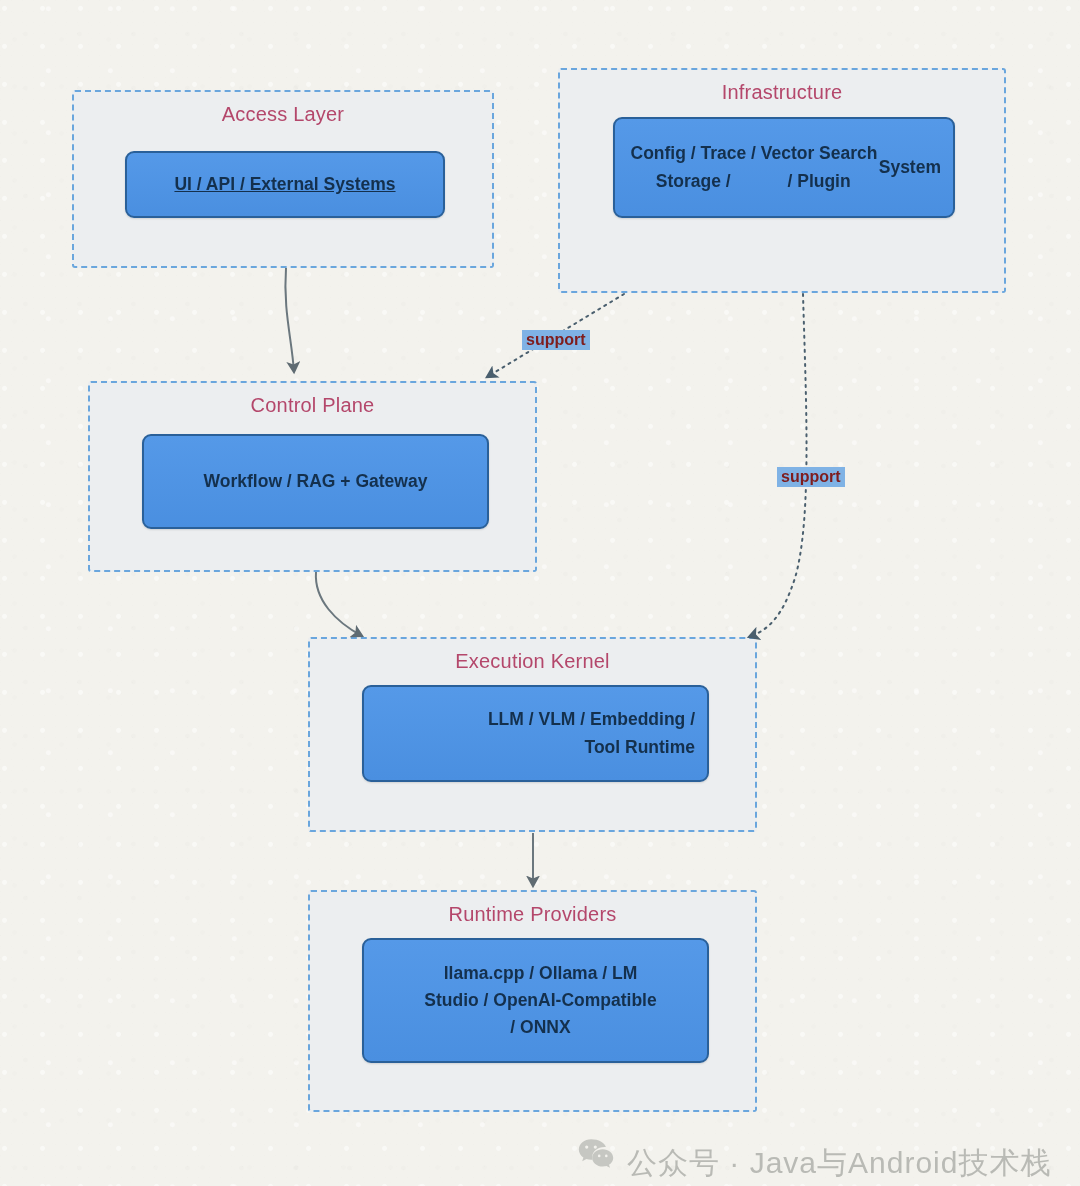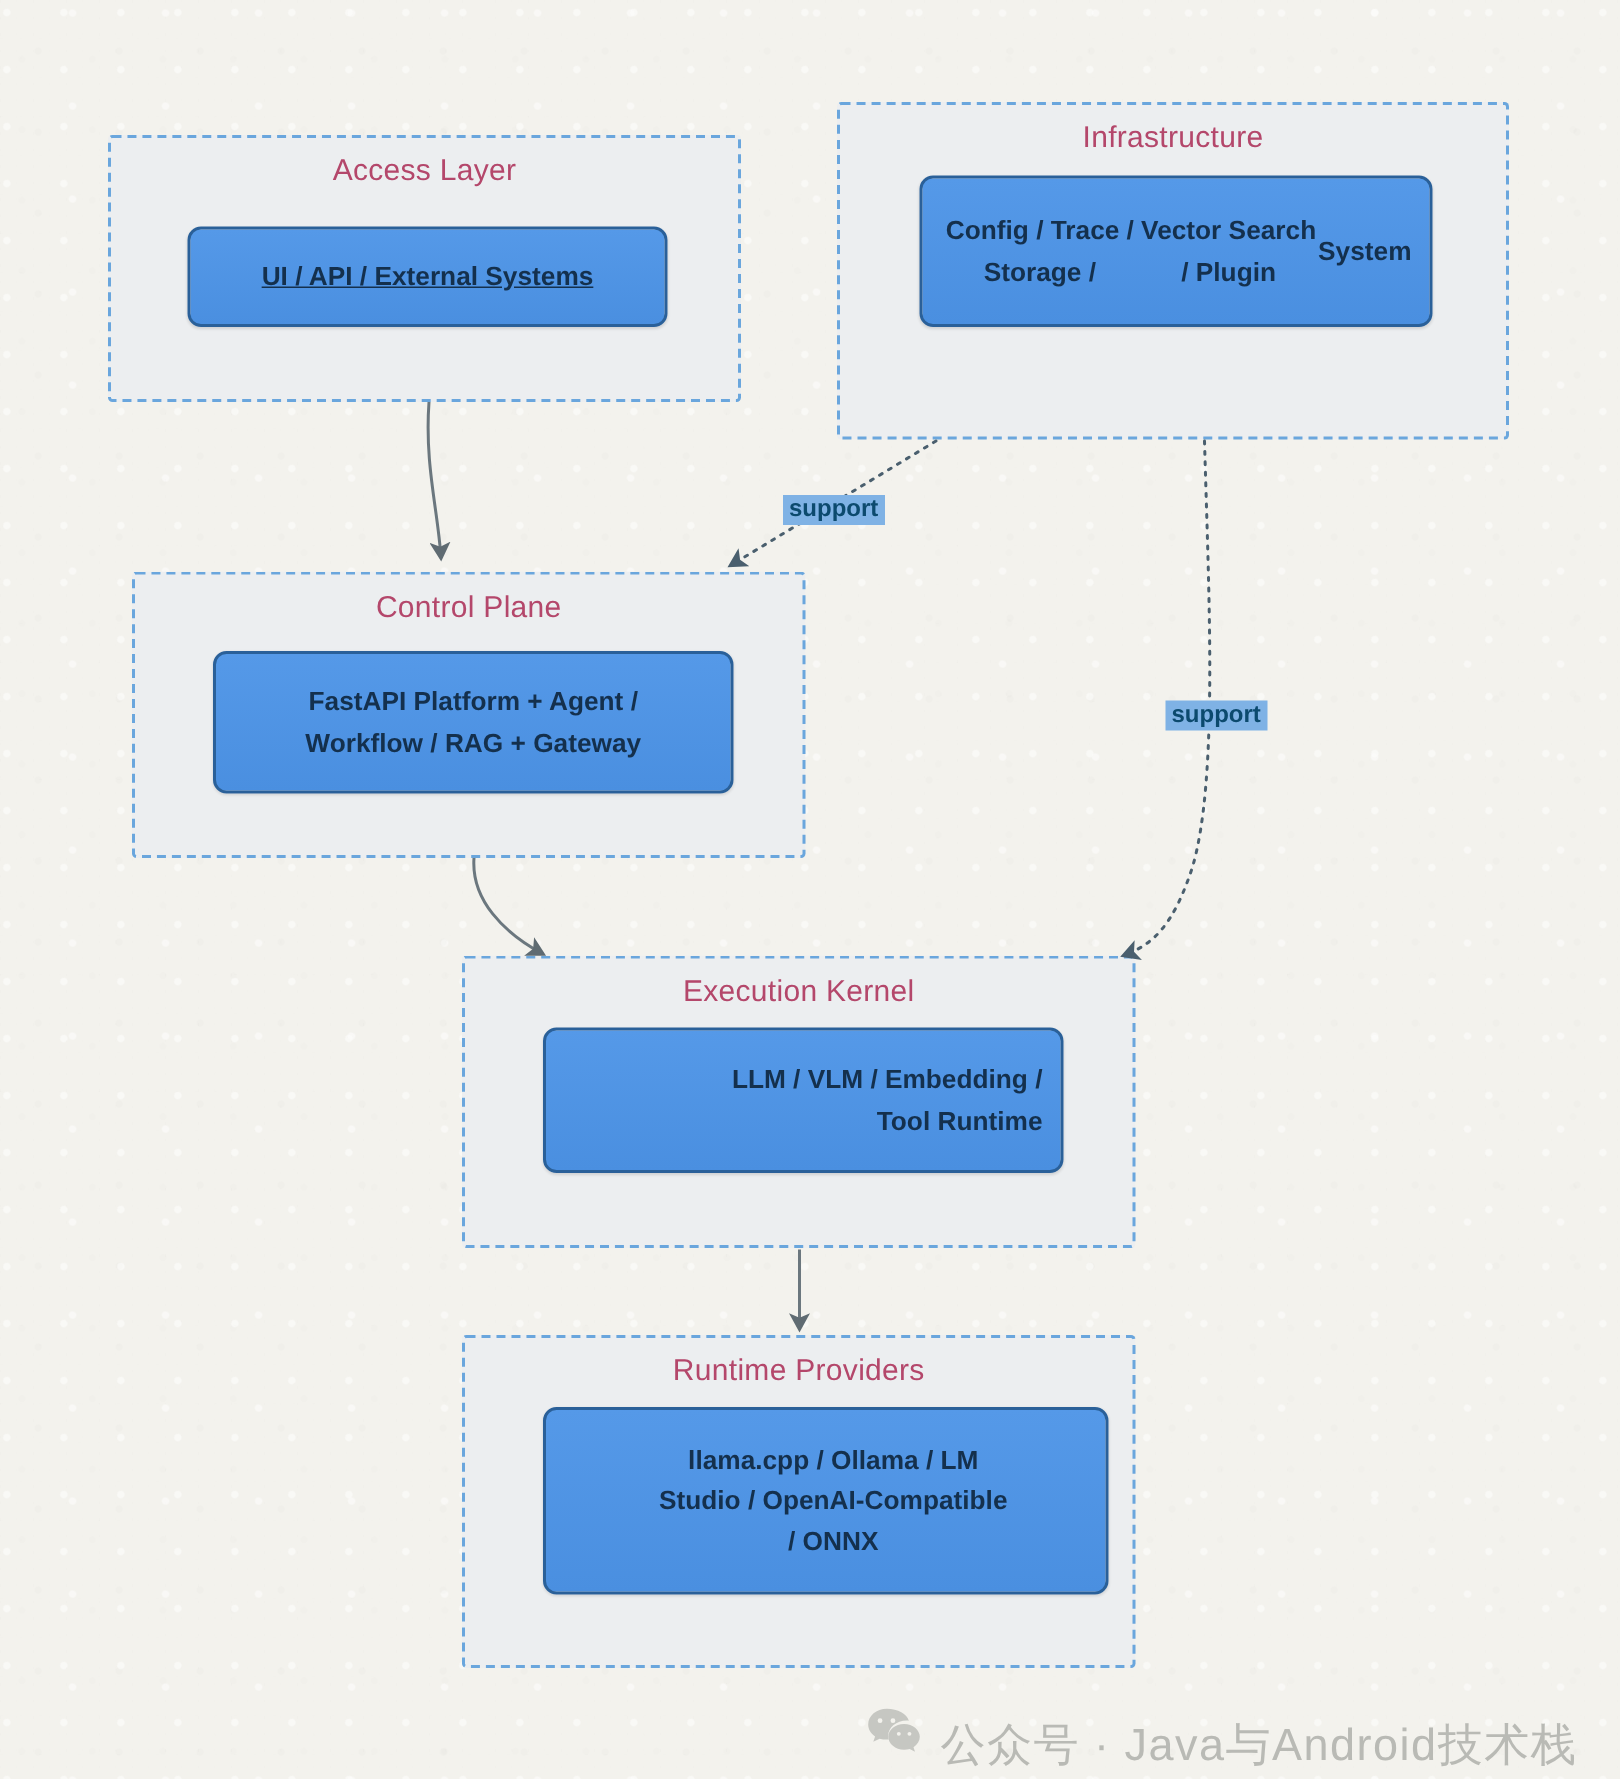--- a/index.html
+++ b/index.html
@@ -76,21 +76,21 @@
     padding: 6px 12px;
     box-shadow: 0 1px 2px rgba(0,0,0,0.12);
   }
   .node span { display: block; }
 
   
   .edge-label {
     position: absolute;
     font-size: 16px;
     font-weight: bold;
-    color: #0c4a6e;
+    color: #7f1d1d;
     background: #7fb2e5;
     padding: 1px 4px;
     white-space: nowrap;
     z-index: 4;
   }
 
   
   #footer-watermark {
     position: absolute;
     left: 578px;
@@ -147,36 +147,35 @@
   <div class="node" style="left:53px; top:47px; width:342px; height:101px; ">
     <span>Config / Trace / Storage /</span>
     <span>Vector Search / Plugin</span>
     <span>System</span>
   </div>
 </div>
 
 <div class="group" style="left:88px; top:381px; width:449px; height:191px;">
   <div class="group-title">Control Plane</div>
   <div class="node" style="left:52px; top:51px; width:347px; height:95px; flex-direction:column;">
-    <span>FastAPI Platform + Agent /</span>
     <span>Workflow / RAG + Gateway</span>
   </div>
 </div>
 
 <div class="group" style="left:308px; top:637px; width:449px; height:195px;">
   <div class="group-title">Execution Kernel</div>
   <div class="node" style="left:52px; top:46px; width:347px; height:97px; flex-direction:column;align-items:flex-end;">
     <span>LLM / VLM / Embedding /</span>
     <span>Tool Runtime</span>
   </div>
 </div>
 
 <div class="group" style="left:308px; top:890px; width:449px; height:222px;">
   <div class="group-title">Runtime Providers</div>
-  <div class="node" style="left:52px; top:46px; width:377px; height:125px; flex-direction:column;padding-left:22px;">
+  <div class="node" style="left:52px; top:46px; width:347px; height:125px; flex-direction:column;padding-left:22px;">
     <span>llama.cpp / Ollama / LM</span>
     <span>Studio / OpenAI-Compatible</span>
     <span>/ ONNX</span>
   </div>
 </div>
 
 <div class="edge-label" style="left:522px; top:330px;">support</div>
 
 <div class="edge-label" style="left:777px; top:467px;">support</div>
 

